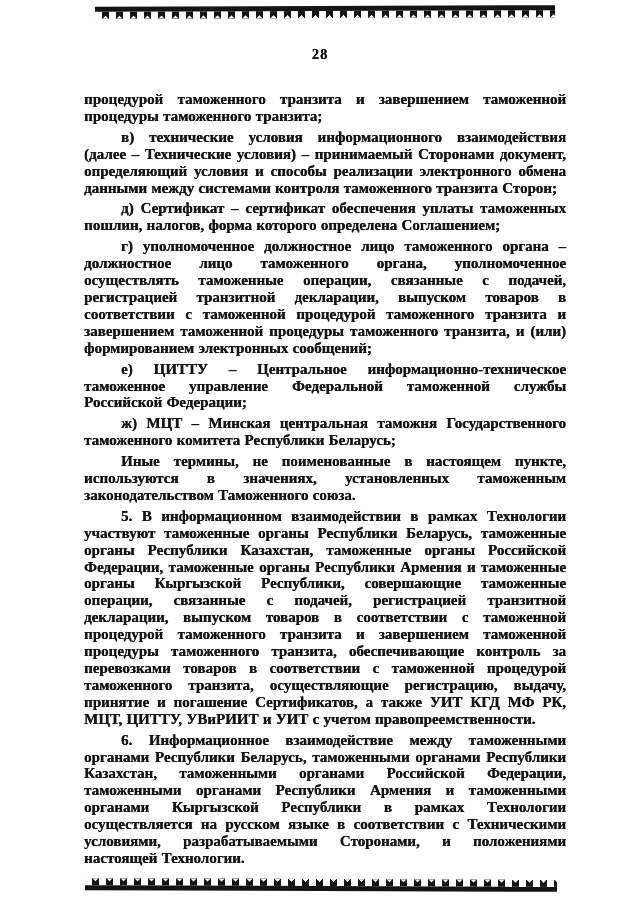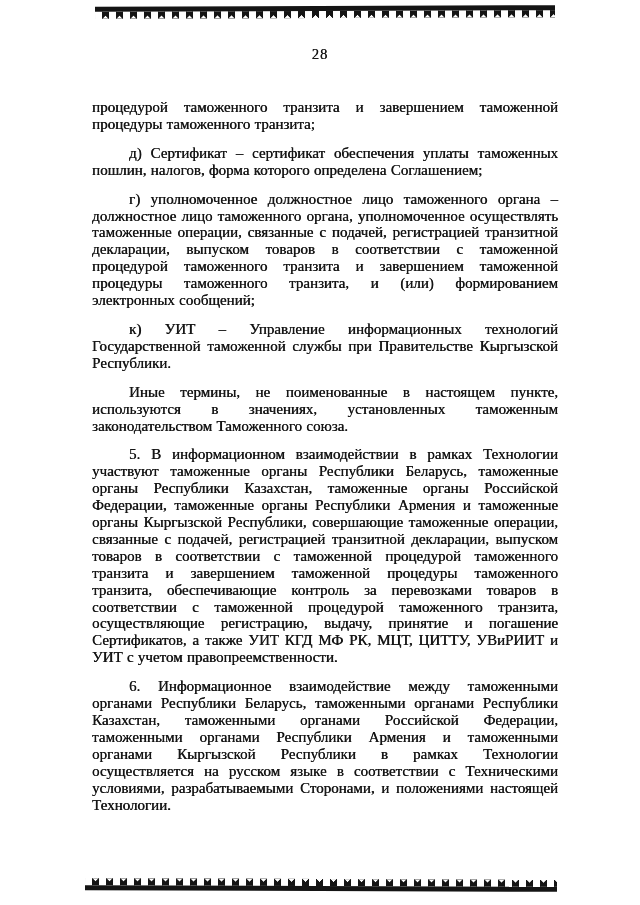--- a/index.html
+++ b/index.html
@@ -7,20 +7,21 @@
     width: 640px; height: 905px;
     background: #ffffff;
     position: relative;
     overflow: hidden;
     font-family: "Liberation Serif", "DejaVu Serif", serif;
     color: #161616;
   }
   .page {
     position: absolute; inset: 0;
     background: #ffffff;
+    font-weight: bold;
   }
   
   .scan-strip { position: absolute; pointer-events: none; }
   .scan-strip .bar  { height: 5px; background: #141414; }
   .scan-strip .teeth-down {
     height: 7px;
     background:
       linear-gradient(-135deg, #141414 5px, transparent 0) 0 0 / 14px 7px repeat-x,
       linear-gradient( 135deg, #141414 5px, transparent 0) 7px 0 / 14px 7px repeat-x;
   }
@@ -46,40 +47,42 @@
   .content {
     position: absolute;
     left: 80px; top: 87px;
     width: 490px;
     font-size: 15px;
     line-height: 16.9px;
     text-align: justify;
     text-shadow: 0.35px 0 0 currentColor; 
     word-spacing: 0.5px;
   }
-  .content p { margin: 12px; text-indent: 37px; }
+  .content p { margin: 4px; text-indent: 37px; }
   .content p.cont { text-indent: 0; }
 </style>
 </head>
 <body>
 
 <div class="page">
 
   <div class="scan-strip" id="scan-top">
     <div class="bar"></div>
     <div class="teeth-down"></div>
   </div>
 
   <div class="page-number">28</div>
 
   <div class="content">
     <p class="cont">процедурой таможенного транзита и завершением таможенной процедуры таможенного транзита;</p>
+    <p>в) технические условия информационного взаимодействия (далее – Технические условия) – принимаемый Сторонами документ, определяющий условия и способы реализации электронного обмена данными между системами контроля таможенного  транзита Сторон;</p>
     <p>д) Сертификат – сертификат обеспечения уплаты таможенных пошлин, налогов, форма которого определена Соглашением;</p>
     <p>г) уполномоченное должностное лицо таможенного органа – должностное лицо таможенного органа, уполномоченное осуществлять таможенные операции, связанные с подачей, регистрацией транзитной декларации, выпуском товаров в соответствии с таможенной процедурой таможенного транзита и завершением таможенной процедуры таможенного транзита, и (или) формированием электронных сообщений;</p>
-    <p>к) УИТ – Управление информационных технологий Государственной таможенной службы при Правительстве Кыргызской Республики.</p>
+    <p>е) ЦИТТУ – Центральное информационно-техническое таможенное управление Федеральной таможенной службы Российской Федерации;</p>
+    <p>ж) МЦТ – Минская центральная таможня Государственного таможенного комитета Республики Беларусь;</p>
     <p>Иные термины, не поименованные в настоящем пункте, используются в значениях, установленных таможенным законодательством Таможенного союза.</p>
     <p>5. В информационном взаимодействии в рамках Технологии участвуют таможенные органы Республики Беларусь, таможенные органы Республики Казахстан, таможенные органы Российской Федерации, таможенные органы Республики Армения и таможенные органы Кыргызской Республики, совершающие таможенные операции, связанные с подачей, регистрацией транзитной декларации, выпуском товаров в соответствии с таможенной процедурой таможенного транзита и завершением таможенной процедуры таможенного транзита, обеспечивающие контроль за перевозками товаров в соответствии с таможенной процедурой таможенного транзита, осуществляющие регистрацию, выдачу, принятие и погашение Сертификатов, а также УИТ КГД МФ РК, МЦТ, ЦИТТУ, УВиРИИТ и УИТ с учетом правопреемственности.</p>
     <p>6. Информационное взаимодействие между таможенными органами Республики Беларусь, таможенными органами Республики Казахстан, таможенными органами Российской Федерации, таможенными органами Республики Армения и таможенными органами Кыргызской Республики в рамках Технологии осуществляется на русском языке в соответствии с Техническими условиями, разрабатываемыми Сторонами, и положениями настоящей Технологии.</p>
   </div>
 
   <div class="scan-strip" id="scan-bottom">
     <div class="teeth-up"></div>
     <div class="bar"></div>
   </div>
 

